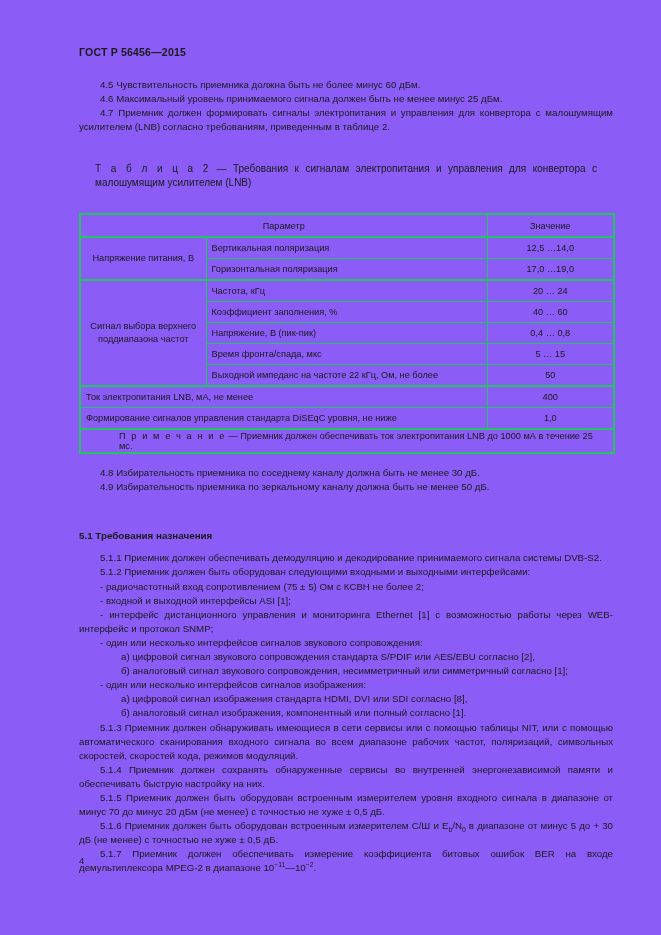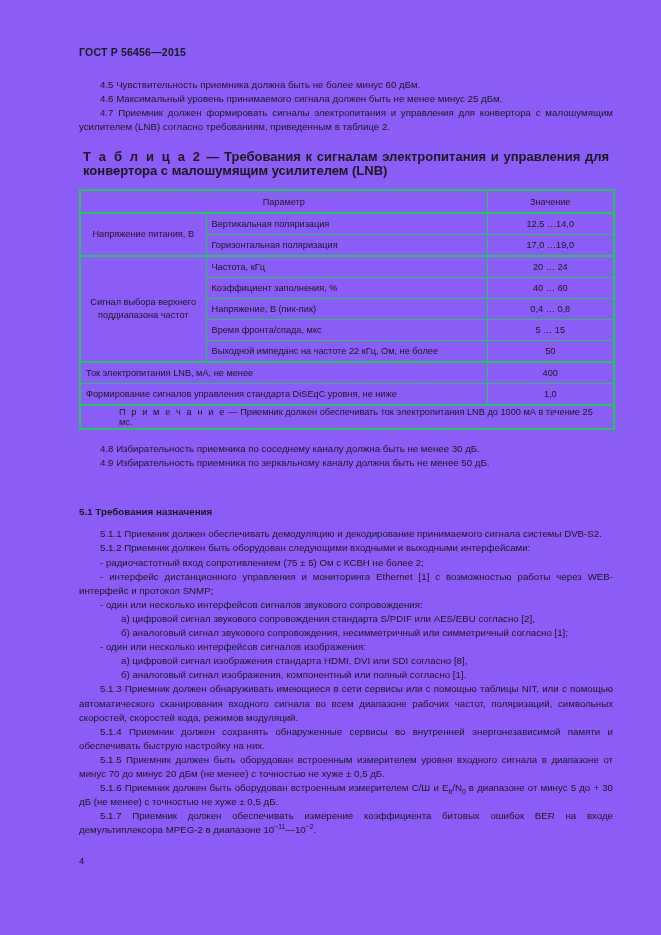--- a/index.html
+++ b/index.html
@@ -61,25 +61,24 @@
   }
   .h-sub {
     font-size: 9.8px;
     font-weight: bold;
     margin: 0;
     text-indent: 0;
   }
 
   
   .tbl-caption {
-    font-size: 13px;
+    font-size: 10px;
     line-height: 13.4px;
     text-align: justify;
-    margin: 4px;
-    font-weight: bold;
+    margin: 16px;
   }
   .spaced {
     letter-spacing: 1.6px;
   }
 
   
   table.gost {
     border-collapse: collapse;
     width: 534px;
     table-layout: fixed;
@@ -241,20 +240,21 @@
 
     <div class="gap-16"></div>
 
     <h3 class="h-sub">5.1 Требования назначения</h3>
 
     <div class="gap-10"></div>
 
     <p class="para indent">5.1.1 Приемник должен обеспечивать демодуляцию и декодирование принимаемого сигнала системы DVB-S2.</p>
     <p class="para indent">5.1.2 Приемник должен быть оборудован следующими входными и выходными интерфейсами:</p>
     <p class="para dash">- радиочастотный вход сопротивлением (75 ± 5) Ом с КСВН не более 2;</p>
+    <p class="para dash">- входной и выходной интерфейсы ASI [1];</p>
     <p class="para dash">- интерфейс дистанционного управления и мониторинга Ethernet [1] с возможностью работы через WEB-интерфейс и протокол SNMP;</p>
     <p class="para dash">- один или несколько интерфейсов сигналов звукового сопровождения:</p>
     <p class="para sub">а) цифровой сигнал звукового сопровождения стандарта S/PDIF или AES/EBU согласно [2],</p>
     <p class="para sub">б) аналоговый сигнал звукового сопровождения, несимметричный или симметричный согласно [1];</p>
     <p class="para dash">- один или несколько интерфейсов сигналов изображения:</p>
     <p class="para sub">а) цифровой сигнал изображения стандарта HDMI, DVI или SDI согласно [8],</p>
     <p class="para sub">б) аналоговый сигнал изображения, компонентный или полный согласно [1].</p>
     <p class="para indent">5.1.3 Приемник должен обнаруживать имеющиеся в сети сервисы или с помощью таблицы NIT, или с помощью автоматического сканирования входного сигнала во всем диапазоне рабочих частот, поляризаций, символьных скоростей, скоростей кода, режимов модуляций.</p>
     <p class="para indent">5.1.4 Приемник должен сохранять обнаруженные сервисы во внутренней энергонезависимой памяти и обеспечивать быструю настройку на них.</p>
     <p class="para indent">5.1.5 Приемник должен быть оборудован встроенным измерителем уровня входного сигнала в диапазоне от минус 70 до минус 20 дБм (не менее) с точностью не хуже ± 0,5 дБ.</p>

